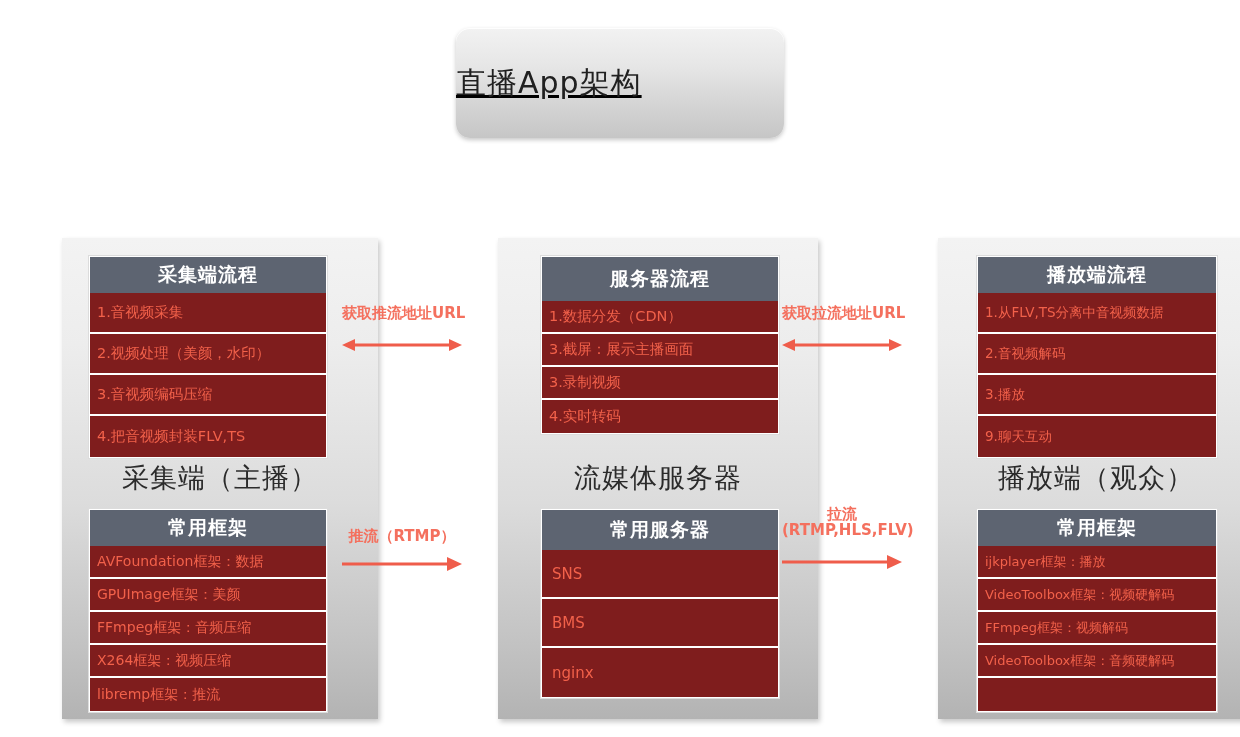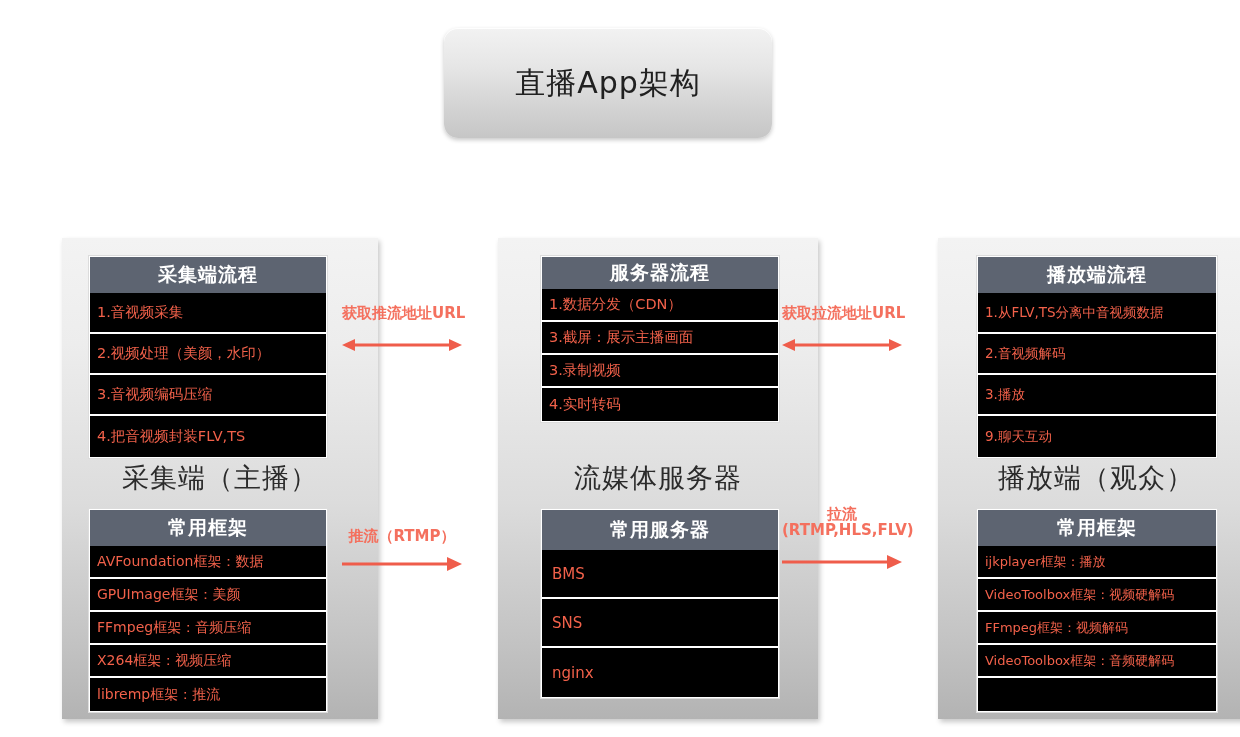--- a/index.html
+++ b/index.html
@@ -6,25 +6,25 @@
   body{
     width:1240px;height:737px;
     background:#ffffff;
     font-family:"Liberation Sans","DejaVu Sans",sans-serif;
     overflow:hidden;
     position:relative;
   }
 
   
   #title-box{
-    position:absolute;left:444px;top:28px;width:328px;height:110px;
+    position:absolute;left:456px;top:28px;width:328px;height:110px;
     border-radius:14px;
     background:linear-gradient(180deg,#f2f2f2 0%,#e6e6e6 35%,#d4d4d4 70%,#c6c6c6 100%);
     box-shadow:0 2px 4px rgba(0,0,0,.22), inset 0 1px 0 rgba(255,255,255,.9);
-    display:flex;align-items:center;justify-content:center;
+    display:flex;align-items:center;text-decoration:underline;
   }
   #title-box .t{
     font-size:30px;color:#202020;letter-spacing:1px;
     font-family:"DejaVu Sans","Liberation Sans",sans-serif;
   }
 
   
   .column{
     position:absolute;top:238px;height:481px;
     background:linear-gradient(180deg,#f3f3f3 0%,#ededed 22%,#dcdcdc 55%,#c2c2c2 85%,#b3b3b3 100%);
@@ -38,21 +38,21 @@
   
   .tbl{position:absolute;background:#ffffff;}
   .tbl .hdr{
     background:#5d6471;color:#ffffff;
     font-size:19px;font-weight:bold;text-align:center;
     font-family:"DejaVu Sans","Liberation Sans",sans-serif;
     display:flex;align-items:center;justify-content:center;
     letter-spacing:1px;
   }
   .tbl .row{
-    background:#000000;
+    background:#7f1d1d;
     color:#f2614a;
     font-size:14.5px;
     display:flex;align-items:center;
     padding-left:7px;
     box-sizing:border-box;
     border-bottom:2px solid #ffffff;
     font-family:"DejaVu Sans","Liberation Sans",sans-serif;
   }
   .tbl .row:last-child{border-bottom:none;}
   .tbl.bordered{border:1px solid #dcdcdc;padding:1px;}
@@ -61,21 +61,21 @@
   #tbl-capture-flow{left:26px;top:17px;width:236px;}
   #tbl-capture-flow .hdr{height:36px;}
   #tbl-capture-flow .row{height:41px;}
 
   #tbl-capture-frame{left:26px;top:270px;width:236px;}
   #tbl-capture-frame .hdr{height:36px;}
   #tbl-capture-frame .row{height:33px;font-size:14px;}
 
   
   #tbl-server-flow{left:42px;top:17px;width:236px;}
-  #tbl-server-flow .hdr{height:32px;}
+  #tbl-server-flow .hdr{height:44px;}
   #tbl-server-flow .row{height:33px;}
 
   #tbl-server-list{left:42px;top:270px;width:236px;}
   #tbl-server-list .hdr{height:40px;}
   #tbl-server-list .row{height:49px;font-size:15px;padding-left:10px;}
 
   
   #tbl-player-flow{left:38px;top:17px;width:238px;}
   #tbl-player-flow .hdr{height:36px;}
   #tbl-player-flow .row{height:41px;font-size:13.5px;}
@@ -150,22 +150,22 @@
     <div class="row">1.数据分发（CDN）</div>
     <div class="row">3.截屏：展示主播画面</div>
     <div class="row">3.录制视频</div>
     <div class="row">4.实时转码</div>
   </div>
 
   <div class="col-subtitle" id="sub-server">流媒体服务器</div>
 
   <div class="tbl bordered" id="tbl-server-list">
     <div class="hdr">常用服务器</div>
+    <div class="row">SNS</div>
     <div class="row">BMS</div>
-    <div class="row">SNS</div>
     <div class="row">nginx</div>
   </div>
 </div>
 
 <div class="column" id="col-player">
 
   <div class="tbl bordered" id="tbl-player-flow">
     <div class="hdr">播放端流程</div>
     <div class="row">1.从FLV,TS分离中音视频数据</div>
     <div class="row">2.音视频解码</div>

